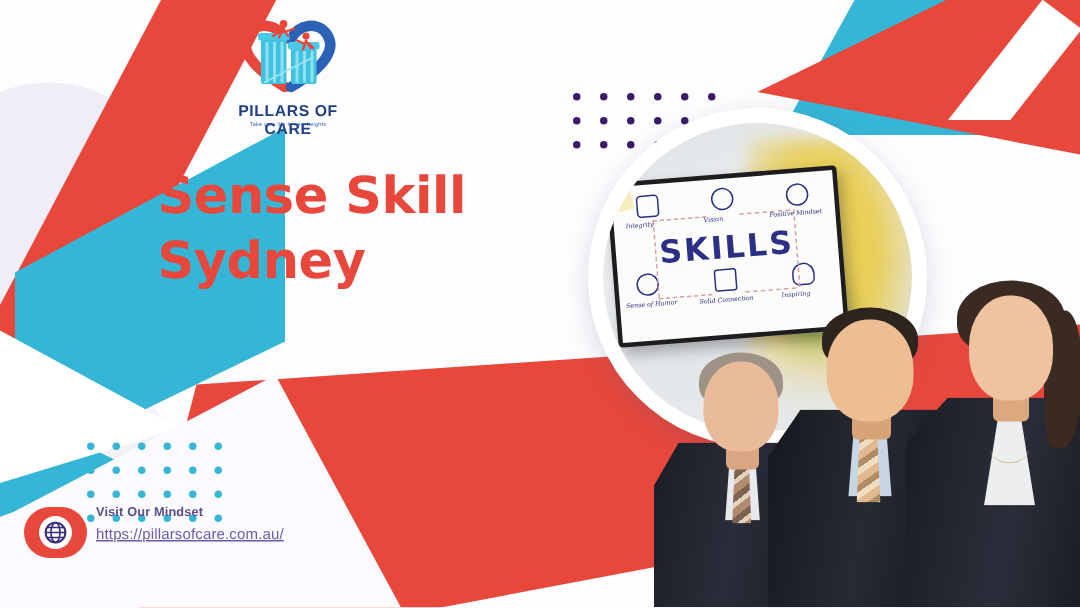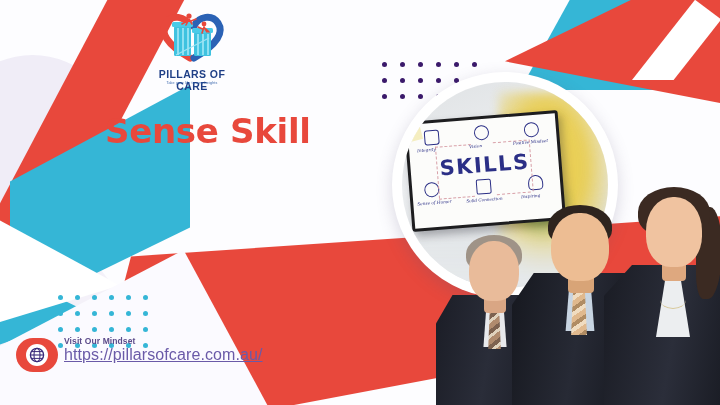--- a/index.html
+++ b/index.html
@@ -240,21 +240,21 @@
   #globe-disc{
     width:22px;height:22px;border-radius:50%;background:#ffffff;
     display:flex;align-items:center;justify-content:center;
   }
   #footer-text{position:absolute;left:48px;top:0px;}
   #visit-label{
     font-size:8.5px;font-weight:bold;color:#5b4b8a;letter-spacing:.1px;
     font-family:"Liberation Sans",sans-serif;
   }
   #site-url{
-    margin-top:5px;font-size:16px;color:#6a5aa8;
+    margin-top:5px;font-size:10px;color:#6a5aa8;
     text-decoration:underline;letter-spacing:.1px;
     font-family:"Liberation Sans",sans-serif;
   }
 </style>
 </head>
 <body>
 
 <div id="stage">
 
   <div class="blob" id="blob-a"></div>
@@ -406,20 +406,21 @@
         <path d="M58 19 L56 25 M58 19 L61 24 M56.5 21 L52 19 M60 21 L63 24" stroke="#e8483c" stroke-width="1.6" fill="none" stroke-linecap="round"></path>
       </g>
       <path d="M30 47 L63 30" stroke="#9fe3f2" stroke-width="1.2" fill="none"></path>
     </svg>
     <div id="logo-name">PILLARS OF CARE</div>
     <div id="logo-tag">Take your life to new heights</div>
   </div>
 
   <div id="headline">
     <span>Sense Skill</span>
+    <span>Sydney</span>
   </div>
 
   <div id="footer">
     <div id="globe-pill">
       <div id="globe-disc">
         <svg width="16" height="16" viewBox="0 0 16 16">
           <circle cx="8" cy="8" r="6.6" fill="none" stroke="#3a2a7a" stroke-width="1.3"></circle>
           <ellipse cx="8" cy="8" rx="3" ry="6.6" fill="none" stroke="#3a2a7a" stroke-width="1.1"></ellipse>
           <line x1="1.4" y1="8" x2="14.6" y2="8" stroke="#3a2a7a" stroke-width="1.1"></line>
           <line x1="2.6" y1="4.6" x2="13.4" y2="4.6" stroke="#3a2a7a" stroke-width="1"></line>

